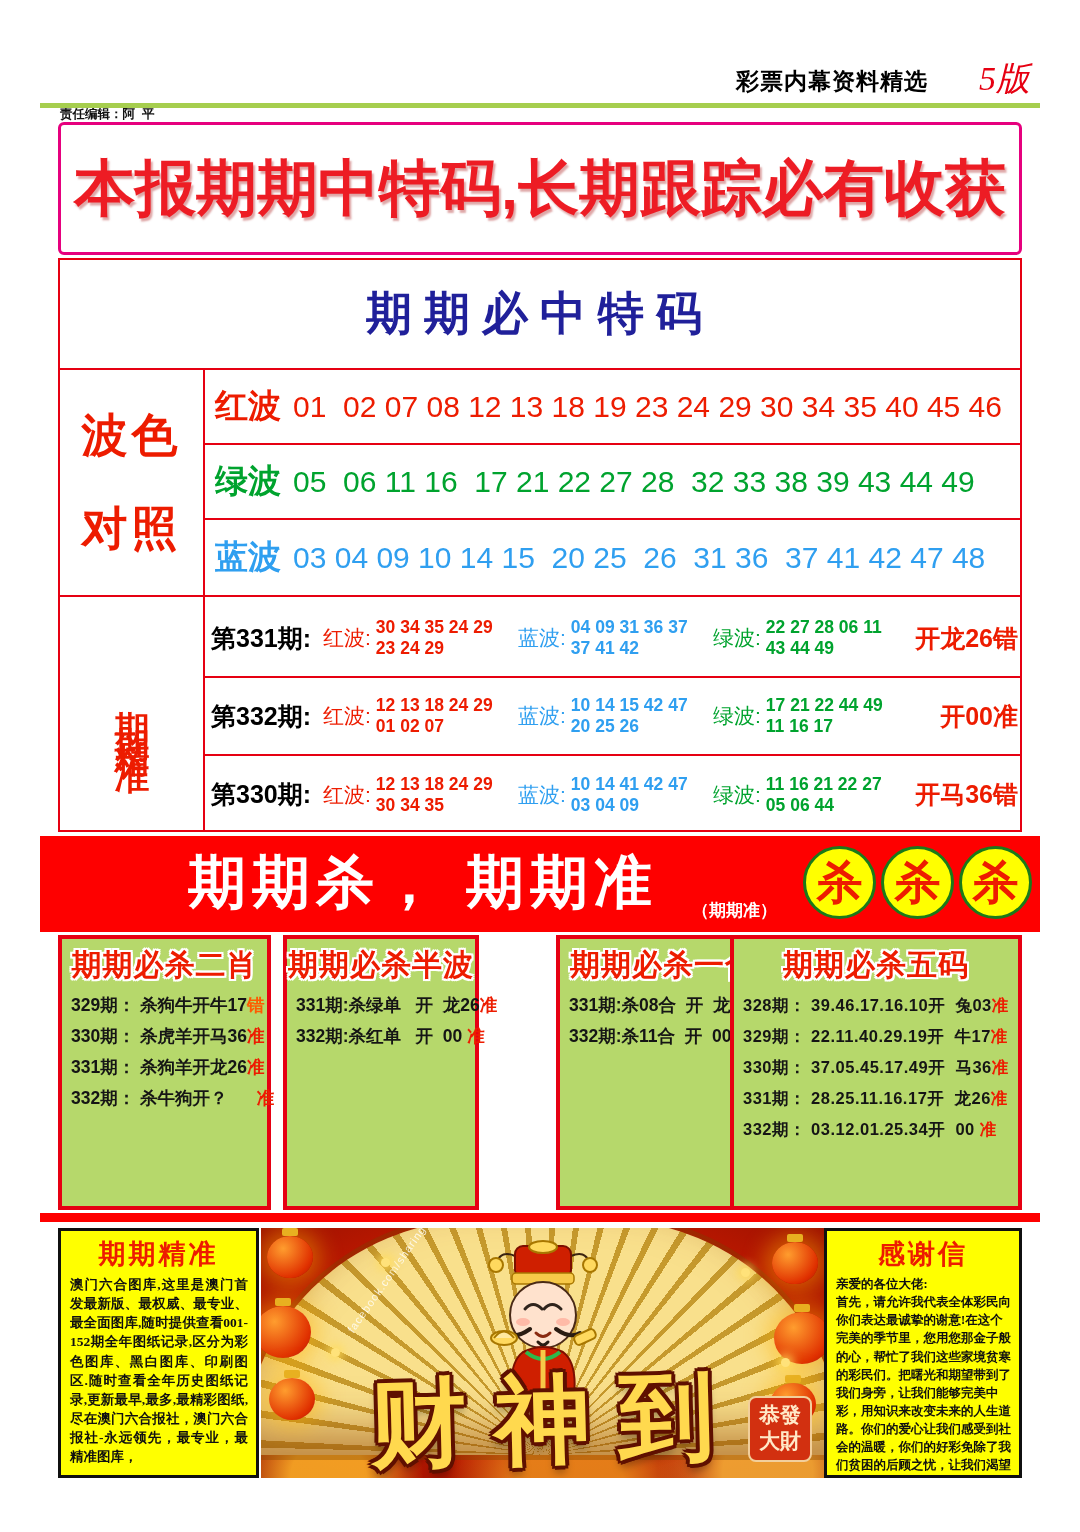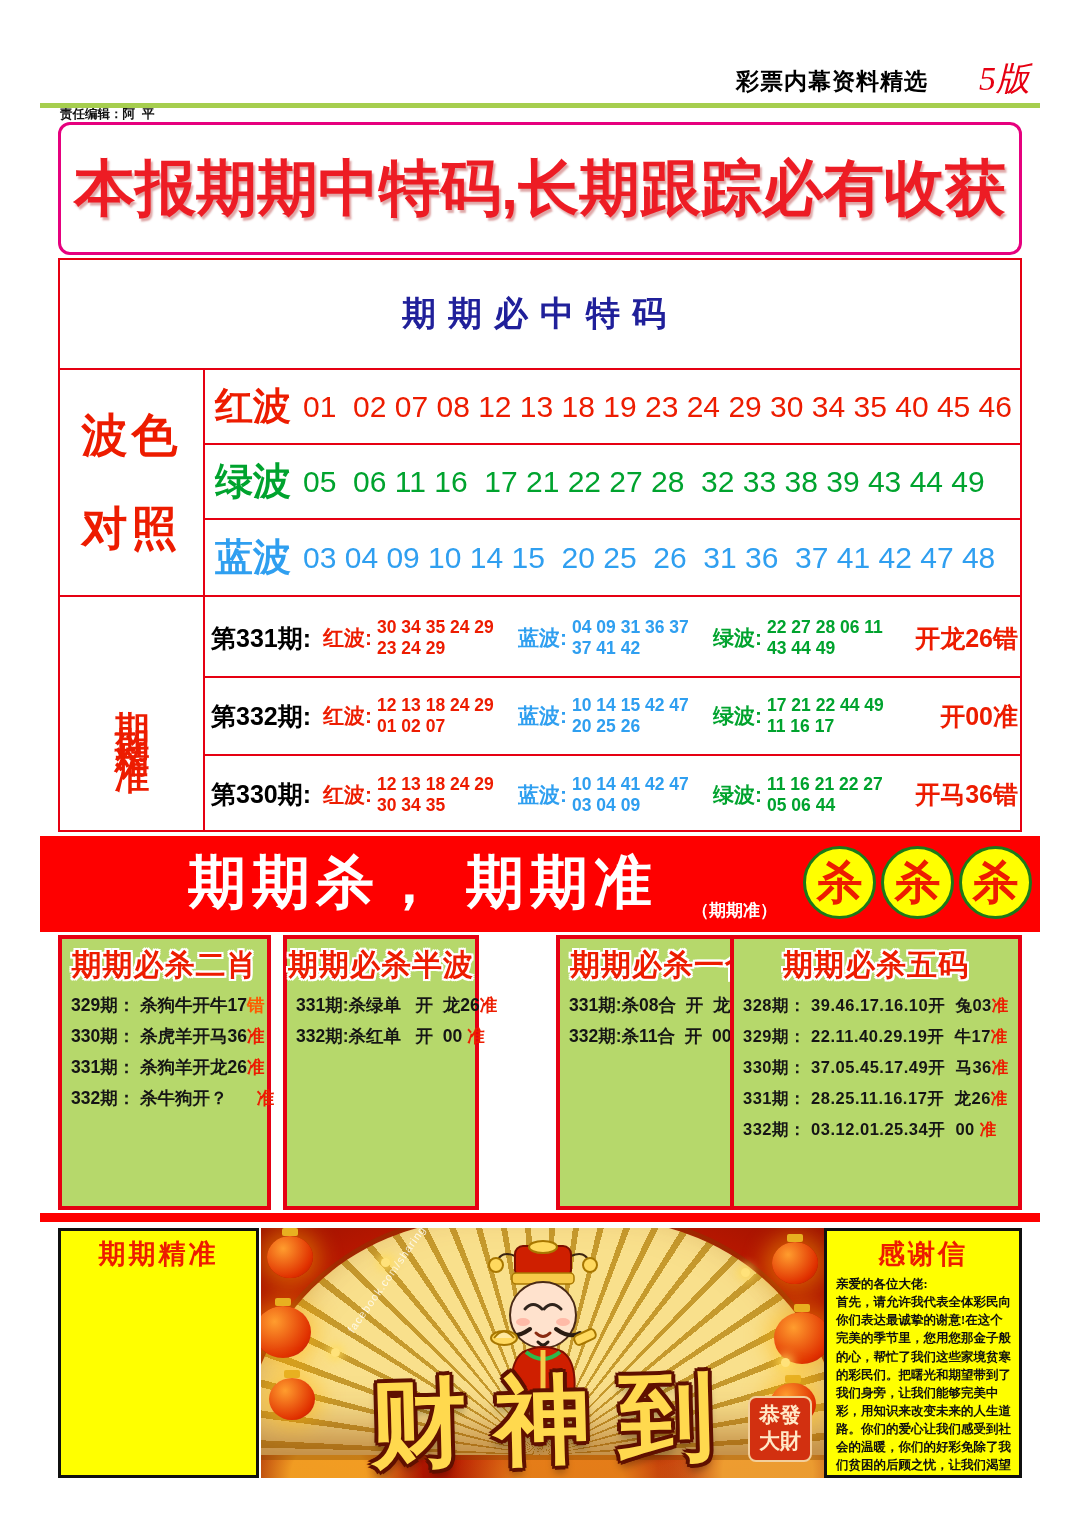--- a/index.html
+++ b/index.html
@@ -7,48 +7,48 @@
   body { position:relative; background:#fff; font-family:"Liberation Sans", sans-serif; overflow:hidden; }
   .abs { position:absolute; }
 
   
   .hdr-left { left:60px; top:60px; font-size:12.5px; font-weight:bold; color:#111; line-height:1.75; white-space:pre; }
   .masthead { right:152px; top:66px; font-size:23px; font-weight:900; color:#000; letter-spacing:1px; }
   .page-no { right:50px; top:56px; font-size:34px; color:#e60012; font-weight:normal; font-style:italic; font-family:"Liberation Serif", serif;margin-left:45px; }
   .green-rule { left:40px; top:103px; width:1000px; height:5px; background:#a6ce4e; }
 
   
-  .top-banner { left:58px; top:122px; width:964px; height:133px; border:3px solid #e6007e; border-radius:12px;
+  .top-banner { left:58px; top:122px; width:964px; height:133px; border:3px solid #e6007e; border-radius:6px;
     display:flex; align-items:center; justify-content:center; background:#fff; }
   .top-banner span { font-size:61px; font-weight:900; color:#ed1c24; white-space:nowrap;
     text-shadow:2px 3px 2px rgba(160,0,0,.35); }
 
   
   .stable { left:58px; top:258px; width:964px; height:574px; border:2px solid #e60012; background:#fff; }
   .st-title { left:0; top:0; width:100%; height:110px; border-bottom:2px solid #e60012; display:flex; align-items:center; justify-content:center; }
-  .st-title span { font-size:34px; font-weight:900; color:#20209a; letter-spacing:12px; }
+  .st-title span { font-size:46px; font-weight:900; color:#20209a; letter-spacing:12px; }
   .corner-top { left:0; top:110px; width:145px; height:225px; border-right:2px solid #e60012;
     display:flex; flex-direction:column; justify-content:space-around; align-items:center; padding:20px 0; }
   .corner-top span { font-size:46px; font-weight:900; color:#ed1c00; letter-spacing:4px; }
   .hr-full { left:0; top:335px; width:100%; height:2px; background:#e60012; }
   .corner-bottom { left:0; top:337px; width:145px; height:233px; border-right:2px solid #e60012;
     display:flex; align-items:center; justify-content:center; }
   .corner-bottom span { writing-mode:vertical-rl; text-orientation:upright; font-size:35px; font-weight:900; color:#ed1c00; letter-spacing:16px; }
   .wave-rows { left:145px; top:110px; width:815px; }
   .wave-row { height:75px; display:flex; align-items:center; padding-left:10px; border-bottom:2px solid #e60012; }
   .wave-row:last-child { border-bottom:none;border-radius:11px; }
-  .wave-label { font-size:38px; font-weight:900; margin-right:12px; white-space:nowrap; }
+  .wave-label { font-size:33px; font-weight:900; margin-right:12px; white-space:nowrap; }
   .wave-nums { font-size:30px; white-space:pre; }
   .prows { left:145px; top:340px; width:815px; }
   .prow { height:78px; display:flex; align-items:center; border-bottom:2px solid #e60012; }
   .prow:last-child { height:77px; border-bottom:none; }
   .plabel { width:118px; font-size:25px; font-weight:bold; color:#000; padding-left:6px; white-space:nowrap; }
   .pgroup { display:flex; align-items:center; width:195px; }
   .pgroup.g3 { width:185px; }
-  .gwave { font-size:21px; font-weight:700; margin-right:5px; white-space:nowrap; }
+  .gwave { font-size:21px; font-weight:400; margin-right:5px; white-space:nowrap; }
   .gnums { font-size:17.5px; font-weight:bold; line-height:1.2; white-space:pre; }
   .presult { margin-left:auto; font-size:25px; font-weight:900; color:#ed1c00; white-space:nowrap; padding-right:2px; }
 
   
   .kill-band { left:40px; top:836px; width:1000px; height:96px; background:#fe0000; }
   .kill-main { position:absolute; left:148px; top:8px; font-size:58px; font-weight:900; color:#fff; letter-spacing:6px; white-space:nowrap; }
   .kill-sub { position:absolute; left:652px; bottom:10px; font-size:17px; font-weight:bold; color:#fff; white-space:nowrap; }
   .badges { position:absolute; right:8px; top:10px; display:flex; gap:5px; }
   .badge { width:73px; height:73px; border-radius:50%; background:#ffff00; border:3px solid #1a7a1a;
     display:flex; align-items:center; justify-content:center; font-size:46px; font-weight:900; color:#ed1c00; }
@@ -240,20 +240,21 @@
   <div class="kbox-line"><span>329期： 22.11.40.29.19开  牛17</span><span style="color: rgb(237, 28, 0);">准</span></div>
   <div class="kbox-line"><span>330期： 37.05.45.17.49开  马36</span><span style="color: rgb(237, 28, 0);">准</span></div>
   <div class="kbox-line"><span>331期： 28.25.11.16.17开  龙26</span><span style="color: rgb(237, 28, 0);">准</span></div>
   <div class="kbox-line"><span>332期： 03.12.01.25.34开  00 </span><span style="color: rgb(237, 28, 0);">准</span></div>
 </div>
 
 <div class="abs divider-red"></div>
 
 <div class="abs ybox yb-left">
   <div class="ybox-title">期期精准</div>
+  <div class="ybox-body">澳门六合图库,这里是澳门首发最新版、最权威、最专业、最全面图库,随时提供查看001-152期全年图纸记录,区分为彩色图库、黑白图库、印刷图区.随时查看全年历史图纸记录,更新最早,最多,最精彩图纸,尽在澳门六合报社，澳门六合报社-永远领先，最专业，最精准图库，</div>
 </div>
 
 <div class="abs poster">
   <div class="fan"></div>
   <div class="watermark">facebook.com/sharing888</div>
   <div class="lantern l1"></div>
   <div class="lantern l2"></div>
   <div class="lantern l3"></div>
   <div class="lantern r1"></div>
   <div class="lantern r2"></div>

